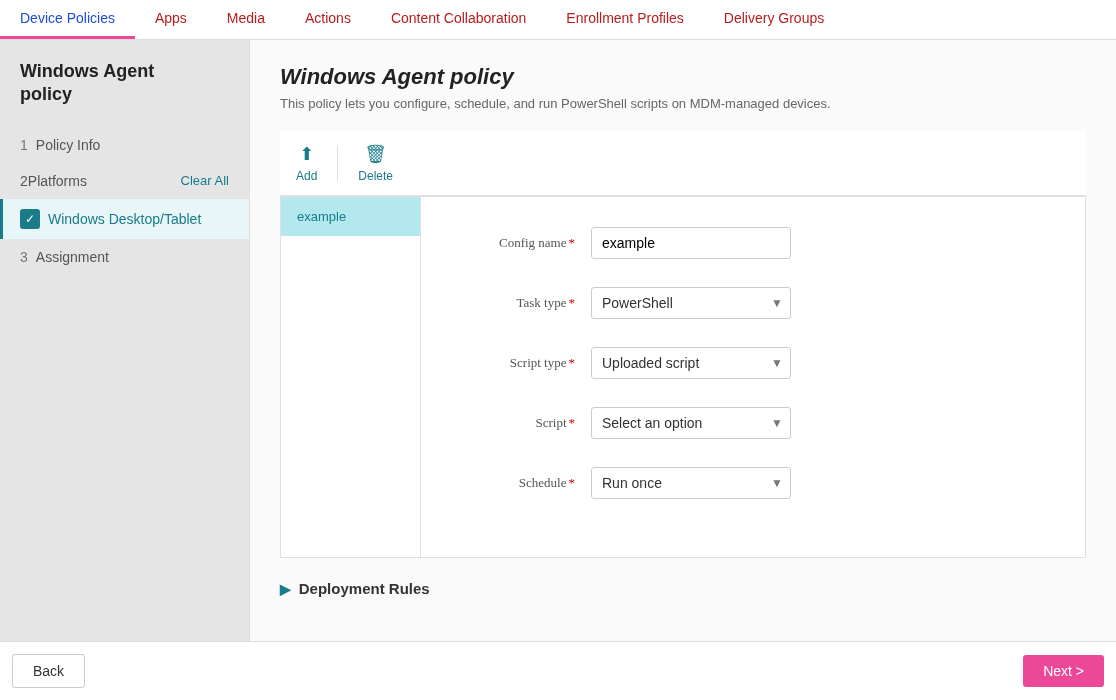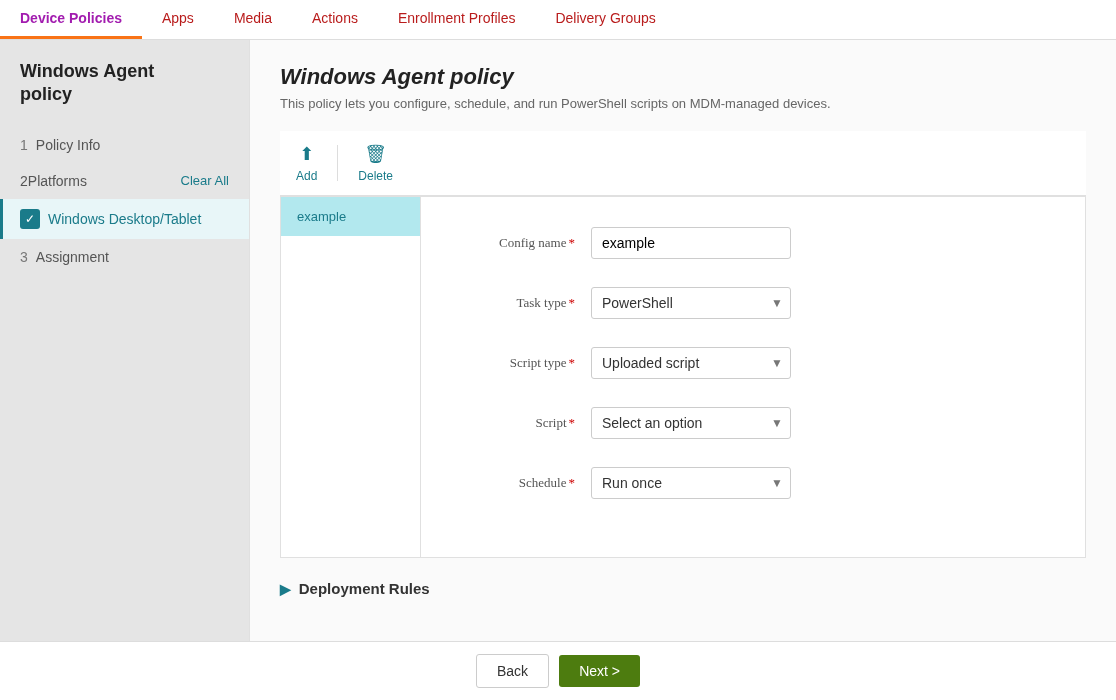--- a/index.html
+++ b/index.html
@@ -14,23 +14,23 @@
     }
     .top-nav-tab {
       padding: 10px 20px;
       cursor: pointer;
       font-size: 14px;
       color: #b91c1c;
       border-bottom: 3px solid transparent;
       white-space: nowrap;
     }
     .top-nav-tab.active {
-      color: #a21caf;
-      border-bottom: 3px solid #f97316;
-      font-weight: 700;
+      color: #1d4ed8;
+      border-bottom: 3px solid #ec4899;
+      font-weight: 400;
     }
 
     
     .main-layout {
       display: flex;
       flex: 1;
       overflow: hidden;
     }
 
     
@@ -241,56 +241,57 @@
       margin-top: 10px;
     }
     .deployment-arrow {
       color: #1a7b8a;
       font-size: 14px;
     }
 
     
     .bottom-bar {
       display: flex;
-      justify-content: center;
+      justify-content: space-between;
       align-items: center;
       gap: 10px;
       padding: 12px 12px;
       border-top: 1px solid #ddd;
       background: #fff;
       flex-shrink: 0;
     }
     .btn-back {
       padding: 8px 20px;
       background: #fff;
       border: 1px solid #ccc;
       border-radius: 3px;
       cursor: pointer;
       font-size: 14px;
       color: #333;
     }
     .btn-next {
       padding: 8px 20px;
-      background: #4d7c0f;
+      background: #ec4899;
       color: #fff;
       border: none;
       border-radius: 3px;
       cursor: pointer;
       font-size: 14px;
       font-weight: 500;
     }
   </style>
 </head>
 <body>
 
 <nav class="top-nav">
   <div class="top-nav-tab active">Device Policies</div>
   <div class="top-nav-tab">Apps</div>
   <div class="top-nav-tab">Media</div>
   <div class="top-nav-tab">Actions</div>
+  <div class="top-nav-tab">Content Collaboration</div>
   <div class="top-nav-tab">Enrollment Profiles</div>
   <div class="top-nav-tab">Delivery Groups</div>
 </nav>
 
 <div class="main-layout">
 
   <aside class="sidebar">
     <div class="sidebar-title">Windows Agent<br>policy</div>
 
     <div class="sidebar-step">

